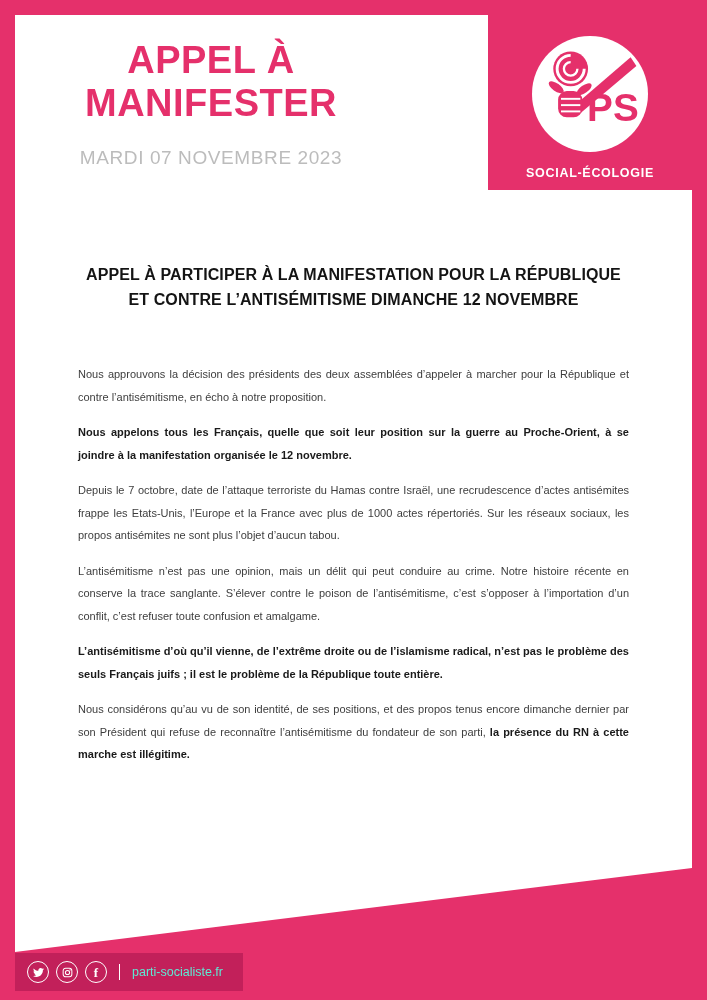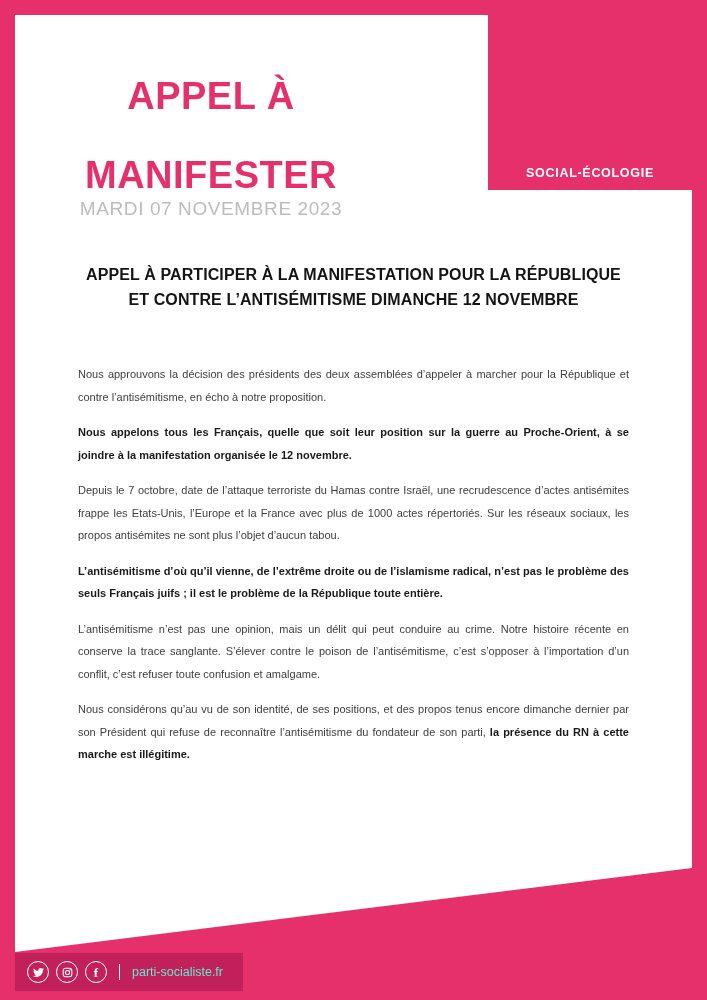--- a/index.html
+++ b/index.html
@@ -17,25 +17,25 @@
     position: absolute; left: 15px; top: 15px;
     width: 677px; height: 937px;
     background: #ffffff;
     clip-path: polygon(0 0, 100% 0, 100% 853px, 0 937px);
   }
 
   
   .title-block { position: absolute; left: 0; top: 24px; width: 392px; text-align: center; }
   .title-line {
     color: #e5306b; font-size: 38px; font-weight: 800;
-    line-height: 1.12; letter-spacing: 0.5px; margin-top: 36px;
+    line-height: 1.12; letter-spacing: 0.5px;
   }
   .date-line {
     color: #bcbcbc; font-size: 19px; font-weight: 400;
-    margin-top: 2px; letter-spacing: 0.6px;
+    margin-top: 23px; letter-spacing: 0.6px;
   }
 
   
   .logo-tab {
     position: absolute; left: 488px; top: 0;
     width: 204px; height: 190px; background: #e5306b;
   }
   .logo-circle {
     position: absolute; left: 44px; top: 36px;
     width: 116px; height: 116px; border-radius: 50%;
@@ -94,28 +94,48 @@
 
     <div class="doc-heading">
       <div>APPEL À PARTICIPER À LA MANIFESTATION POUR LA RÉPUBLIQUE</div>
       <div>ET CONTRE L’ANTISÉMITISME DIMANCHE 12 NOVEMBRE</div>
     </div>
 
     <div class="doc-body">
       <p class="para normal">Nous approuvons la décision des présidents des deux assemblées d’appeler à marcher pour la République et contre l’antisémitisme, en écho à notre proposition.</p>
       <p class="para bold">Nous appelons tous les Français, quelle que soit leur position sur la guerre au Proche-Orient, à se joindre à la manifestation organisée le 12 novembre.</p>
       <p class="para normal">Depuis le 7 octobre, date de l’attaque terroriste du Hamas contre Israël, une recrudescence d’actes antisémites frappe les Etats-Unis, l’Europe et la France avec plus de 1000 actes répertoriés. Sur les réseaux sociaux, les propos antisémites ne sont plus l’objet d’aucun tabou.</p>
+      <p class="para normal">L’antisémitisme n’est pas une opinion, mais un délit qui peut conduire au crime. Notre histoire récente en conserve la trace sanglante. S’élever contre le poison de l’antisémitisme, c’est s’opposer à l’importation d’un conflit, c’est refuser toute confusion et amalgame.</p>
       <p class="para bold">L’antisémitisme d’où qu’il vienne, de l’extrême droite ou de l’islamisme radical, n’est pas le problème des seuls Français juifs ; il est le problème de la République toute entière.</p>
-      <p class="para normal">L’antisémitisme n’est pas une opinion, mais un délit qui peut conduire au crime. Notre histoire récente en conserve la trace sanglante. S’élever contre le poison de l’antisémitisme, c’est s’opposer à l’importation d’un conflit, c’est refuser toute confusion et amalgame.</p>
       <p class="para normal"><span>Nous considérons qu’au vu de son identité, de ses positions, et des propos tenus encore dimanche dernier par son Président qui refuse de reconnaître l’antisémitisme du fondateur de son parti, </span><span class="b">la présence du RN à cette marche est illégitime.</span></p>
     </div>
 
   </div>
 
   <div class="logo-tab">
+    <div class="logo-circle">
+      <svg width="116" height="116" viewBox="0 0 120 120">
+
+        <path d="M44 72 L102 22 L108 31 L50 80 Z" fill="#e5306b"></path>
+
+        <circle cx="40" cy="34" r="18" fill="#e5306b"></circle>
+        <path d="M40 20 a14 14 0 1 0 14 14" stroke="#ffffff" stroke-width="3" fill="none"></path>
+        <path d="M40 27 a7 7 0 1 0 7 7" stroke="#ffffff" stroke-width="2.4" fill="none"></path>
+
+        <ellipse cx="25" cy="53" rx="9" ry="4" fill="#e5306b" transform="rotate(35 25 53)"></ellipse>
+        <ellipse cx="54" cy="55" rx="9" ry="4" fill="#e5306b" transform="rotate(-35 54 55)"></ellipse>
+
+        <rect x="27" y="57" width="25" height="27" rx="9" fill="#e5306b"></rect>
+        <line x1="30" y1="65" x2="50" y2="65" stroke="#ffffff" stroke-width="2"></line>
+        <line x1="30" y1="71.5" x2="50" y2="71.5" stroke="#ffffff" stroke-width="2"></line>
+        <line x1="30" y1="78" x2="50" y2="78" stroke="#ffffff" stroke-width="2"></line>
+
+        <text x="57" y="88" font-family="Liberation Sans, sans-serif" font-weight="bold" font-size="40" fill="#e5306b">PS</text>
+      </svg>
+    </div>
     <div class="logo-tagline">SOCIAL-ÉCOLOGIE</div>
   </div>
 
   <div class="footer-bar">
     <span class="icon-circle">
       <svg width="11" height="11" viewBox="0 0 24 24">
         <path fill="#ffffff" d="M23.95 4.57c-.88.39-1.83.65-2.82.77 1.01-.61 1.79-1.57 2.16-2.72-.95.56-2 .96-3.13 1.18-.9-.96-2.17-1.56-3.59-1.56-2.72 0-4.92 2.2-4.92 4.92 0 .39.04.76.13 1.12C7.69 8.09 4.07 6.13 1.64 3.16c-.43.72-.67 1.56-.67 2.47 0 1.71.87 3.21 2.19 4.1-.81-.03-1.57-.25-2.23-.62v.06c0 2.39 1.69 4.37 3.95 4.83-.41.11-.85.17-1.3.17-.31 0-.62-.03-.92-.09.63 1.95 2.45 3.38 4.6 3.42-1.68 1.32-3.81 2.1-6.1 2.1-.39 0-.78-.02-1.17-.07 2.19 1.39 4.77 2.21 7.56 2.21 9.05 0 14-7.5 14-13.99 0-.21 0-.42-.02-.63.96-.69 1.8-1.56 2.46-2.55z"></path>
       </svg>
     </span>
     <span class="icon-circle">

